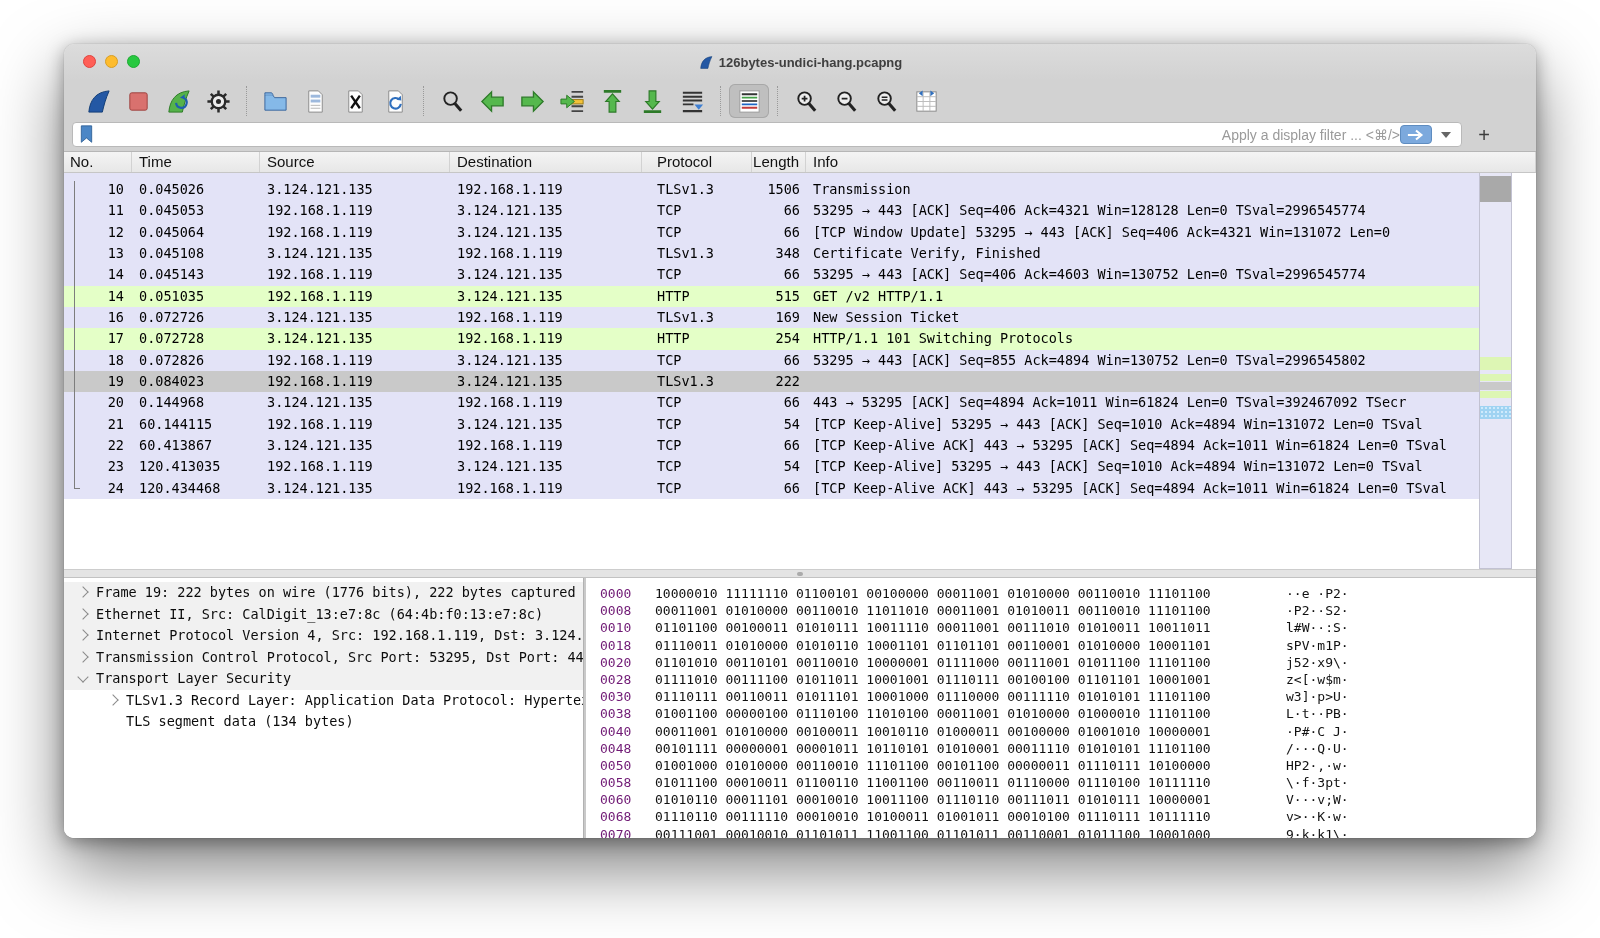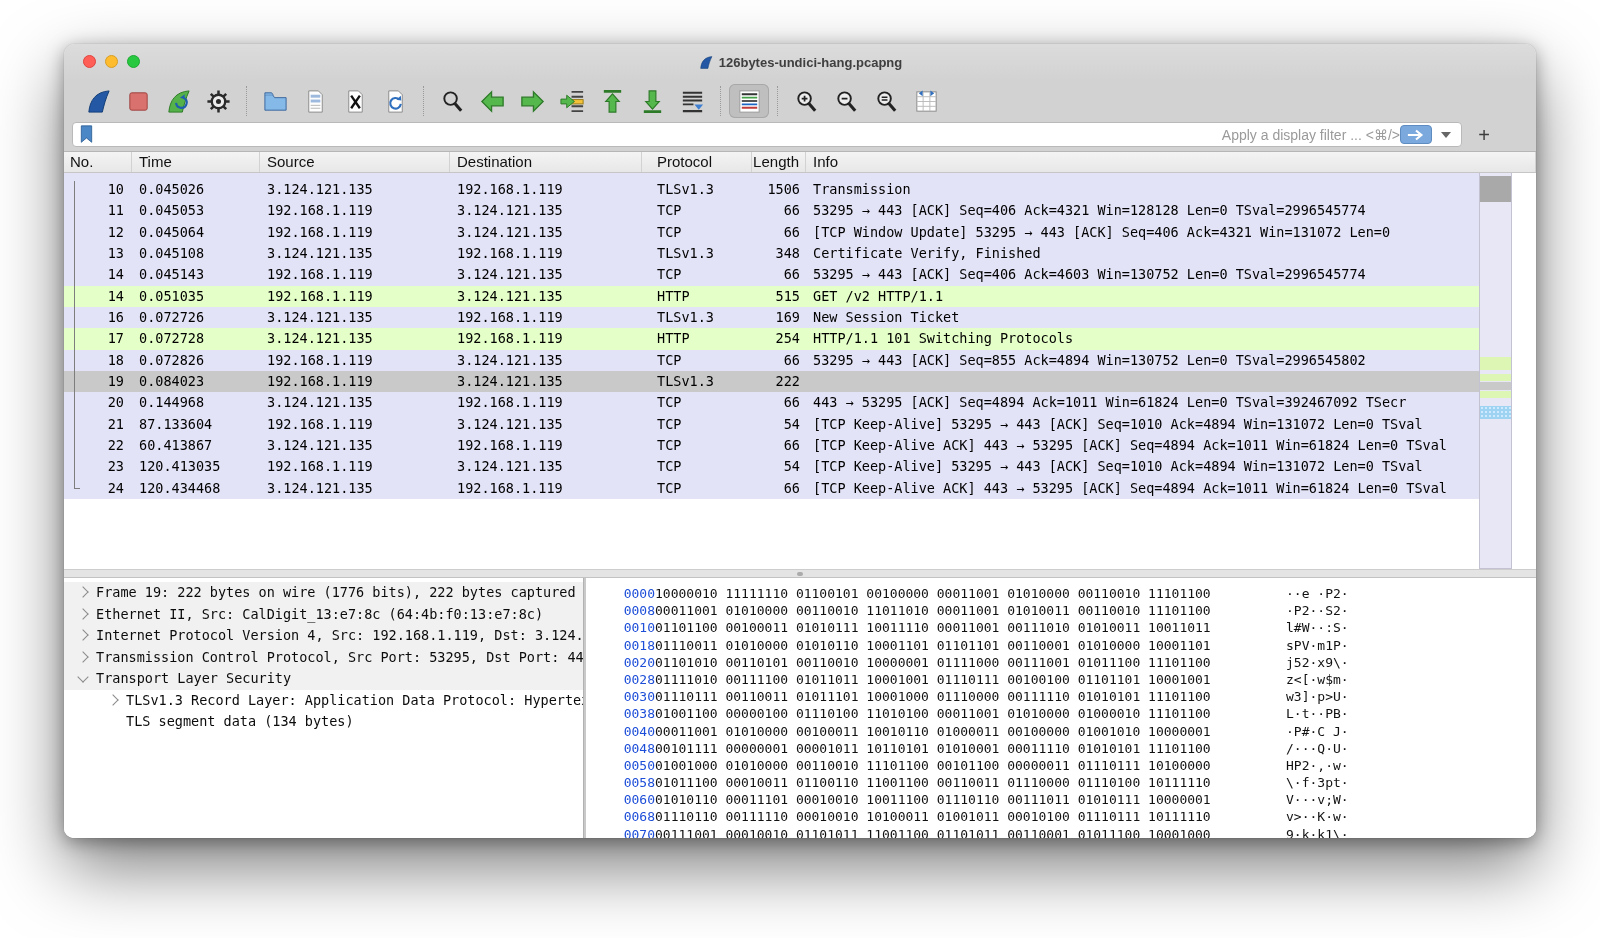--- a/index.html
+++ b/index.html
@@ -78,21 +78,21 @@
   .drow.shaded{background:#f1f1f1;}
   .chev{width:8px;height:8px;border-right:1.6px solid #8a8a8a;border-bottom:1.6px solid #8a8a8a;
     display:inline-block;flex:0 0 auto;margin:6px 9px 0 15px;transform:rotate(-45deg);}
   .chev.down{transform:rotate(45deg);margin-top:5px;}
   .chev.none{border:none;}
   .drow.ind .chev{margin-left:45px;}
   .vsplit{width:3px;background:#c9c9c9;border-left:1px solid #b2b2b2;flex:0 0 auto;}
   .bytepane{width:930px;flex:0 0 auto;background:#fff;display:flex;flex-direction:column;position:relative;}
   .byterows{padding-top:7px;height:267px;overflow:hidden;}
   .brow{display:flex;height:17.2px;line-height:17.2px;font-size:13px;white-space:pre;color:#111;}
-  .b-off{width:69px;padding-left:14px;color:#1d4ed8;flex:0 0 auto;text-align:right;}
+  .b-off{width:69px;padding-left:14px;color:#701a75;flex:0 0 auto;}
   .b-bits{width:556px;flex:0 0 auto;overflow:hidden;}
   .b-ascii{margin-left:75px;flex:0 0 auto;}
   .bytetabs{height:27px;background:#d0d0d0;border-top:1px solid #a2a2a2;display:flex;align-items:flex-end;}
   .btab{padding:0 18px;font-size:12.5px;color:#1c1c1c;display:flex;align-items:center;
     border-right:1px solid #a2a2a2;background:#c6c6c6;}
   .btab.active{background:#dadada;}
   .lower-fill{flex:1;background:#fff;}
   
   .statusbar{height:36px;background:linear-gradient(#dadada,#cfcfcf);border-top:1px solid #b0b0b0;
     position:relative;font-size:13px;color:#1c1c1c;}
@@ -300,21 +300,21 @@
         <div class="prow c-tcp"><div class="cell col-no">11</div><div class="cell col-time">0.045053</div><div class="cell col-src">192.168.1.119</div><div class="cell col-dst">3.124.121.135</div><div class="cell col-proto">TCP</div><div class="cell col-len">66</div><div class="cell col-info">53295 → 443 [ACK] Seq=406 Ack=4321 Win=128128 Len=0 TSval=2996545774</div></div>
         <div class="prow c-tcp"><div class="cell col-no">12</div><div class="cell col-time">0.045064</div><div class="cell col-src">192.168.1.119</div><div class="cell col-dst">3.124.121.135</div><div class="cell col-proto">TCP</div><div class="cell col-len">66</div><div class="cell col-info">[TCP Window Update] 53295 → 443 [ACK] Seq=406 Ack=4321 Win=131072 Len=0</div></div>
         <div class="prow c-tls"><div class="cell col-no">13</div><div class="cell col-time">0.045108</div><div class="cell col-src">3.124.121.135</div><div class="cell col-dst">192.168.1.119</div><div class="cell col-proto">TLSv1.3</div><div class="cell col-len">348</div><div class="cell col-info">Certificate Verify, Finished</div></div>
         <div class="prow c-tcp"><div class="cell col-no">14</div><div class="cell col-time">0.045143</div><div class="cell col-src">192.168.1.119</div><div class="cell col-dst">3.124.121.135</div><div class="cell col-proto">TCP</div><div class="cell col-len">66</div><div class="cell col-info">53295 → 443 [ACK] Seq=406 Ack=4603 Win=130752 Len=0 TSval=2996545774</div></div>
         <div class="prow c-http"><div class="cell col-no">14</div><div class="cell col-time">0.051035</div><div class="cell col-src">192.168.1.119</div><div class="cell col-dst">3.124.121.135</div><div class="cell col-proto">HTTP</div><div class="cell col-len">515</div><div class="cell col-info">GET /v2 HTTP/1.1</div></div>
         <div class="prow c-tls"><div class="cell col-no">16</div><div class="cell col-time">0.072726</div><div class="cell col-src">3.124.121.135</div><div class="cell col-dst">192.168.1.119</div><div class="cell col-proto">TLSv1.3</div><div class="cell col-len">169</div><div class="cell col-info">New Session Ticket</div></div>
         <div class="prow c-http"><div class="cell col-no">17</div><div class="cell col-time">0.072728</div><div class="cell col-src">3.124.121.135</div><div class="cell col-dst">192.168.1.119</div><div class="cell col-proto">HTTP</div><div class="cell col-len">254</div><div class="cell col-info">HTTP/1.1 101 Switching Protocols</div></div>
         <div class="prow c-tcp"><div class="cell col-no">18</div><div class="cell col-time">0.072826</div><div class="cell col-src">192.168.1.119</div><div class="cell col-dst">3.124.121.135</div><div class="cell col-proto">TCP</div><div class="cell col-len">66</div><div class="cell col-info">53295 → 443 [ACK] Seq=855 Ack=4894 Win=130752 Len=0 TSval=2996545802</div></div>
         <div class="prow c-selected"><div class="cell col-no">19</div><div class="cell col-time">0.084023</div><div class="cell col-src">192.168.1.119</div><div class="cell col-dst">3.124.121.135</div><div class="cell col-proto">TLSv1.3</div><div class="cell col-len">222</div><div class="cell col-info"></div></div>
         <div class="prow c-tcp"><div class="cell col-no">20</div><div class="cell col-time">0.144968</div><div class="cell col-src">3.124.121.135</div><div class="cell col-dst">192.168.1.119</div><div class="cell col-proto">TCP</div><div class="cell col-len">66</div><div class="cell col-info">443 → 53295 [ACK] Seq=4894 Ack=1011 Win=61824 Len=0 TSval=392467092 TSecr</div></div>
-        <div class="prow c-tcp"><div class="cell col-no">21</div><div class="cell col-time">87.133604</div><div class="cell col-src">192.168.1.119</div><div class="cell col-dst">3.124.121.135</div><div class="cell col-proto">TCP</div><div class="cell col-len">54</div><div class="cell col-info">[TCP Keep-Alive] 53295 → 443 [ACK] Seq=1010 Ack=4894 Win=131072 Len=0 TSval</div></div>
+        <div class="prow c-tcp"><div class="cell col-no">21</div><div class="cell col-time">60.144115</div><div class="cell col-src">192.168.1.119</div><div class="cell col-dst">3.124.121.135</div><div class="cell col-proto">TCP</div><div class="cell col-len">54</div><div class="cell col-info">[TCP Keep-Alive] 53295 → 443 [ACK] Seq=1010 Ack=4894 Win=131072 Len=0 TSval</div></div>
         <div class="prow c-tcp"><div class="cell col-no">22</div><div class="cell col-time">60.413867</div><div class="cell col-src">3.124.121.135</div><div class="cell col-dst">192.168.1.119</div><div class="cell col-proto">TCP</div><div class="cell col-len">66</div><div class="cell col-info">[TCP Keep-Alive ACK] 443 → 53295 [ACK] Seq=4894 Ack=1011 Win=61824 Len=0 TSval</div></div>
         <div class="prow c-tcp"><div class="cell col-no">23</div><div class="cell col-time">120.413035</div><div class="cell col-src">192.168.1.119</div><div class="cell col-dst">3.124.121.135</div><div class="cell col-proto">TCP</div><div class="cell col-len">54</div><div class="cell col-info">[TCP Keep-Alive] 53295 → 443 [ACK] Seq=1010 Ack=4894 Win=131072 Len=0 TSval</div></div>
         <div class="prow c-tcp"><div class="cell col-no">24</div><div class="cell col-time">120.434468</div><div class="cell col-src">3.124.121.135</div><div class="cell col-dst">192.168.1.119</div><div class="cell col-proto">TCP</div><div class="cell col-len">66</div><div class="cell col-info">[TCP Keep-Alive ACK] 443 → 53295 [ACK] Seq=4894 Ack=1011 Win=61824 Len=0 TSval</div></div>
       </div>
     <div class="relline"></div>
     <div class="minimap">
       <div class="mm-thumb"></div>
       <div class="mm-s mm-g1"></div>
       <div class="mm-s mm-g2"></div>
       <div class="mm-s mm-gray"></div>

